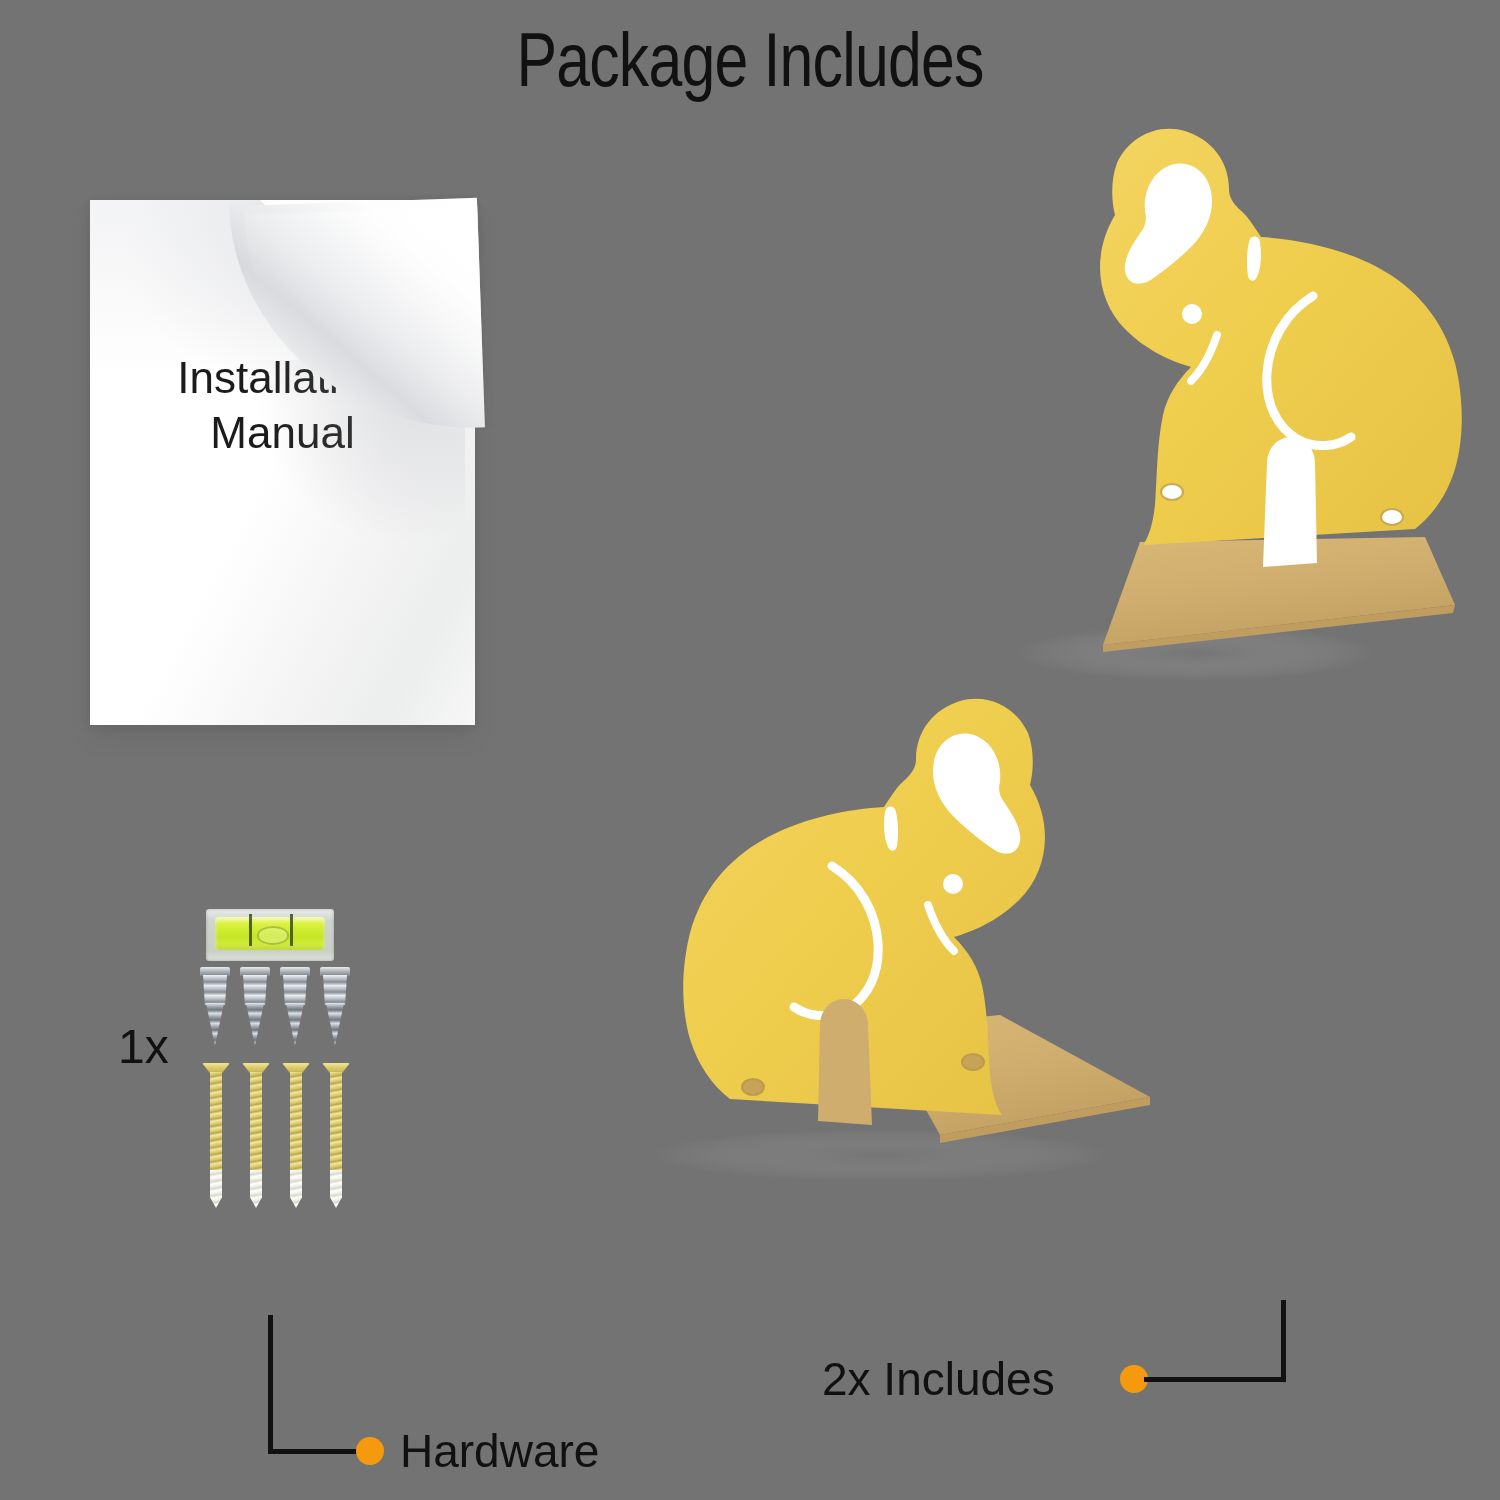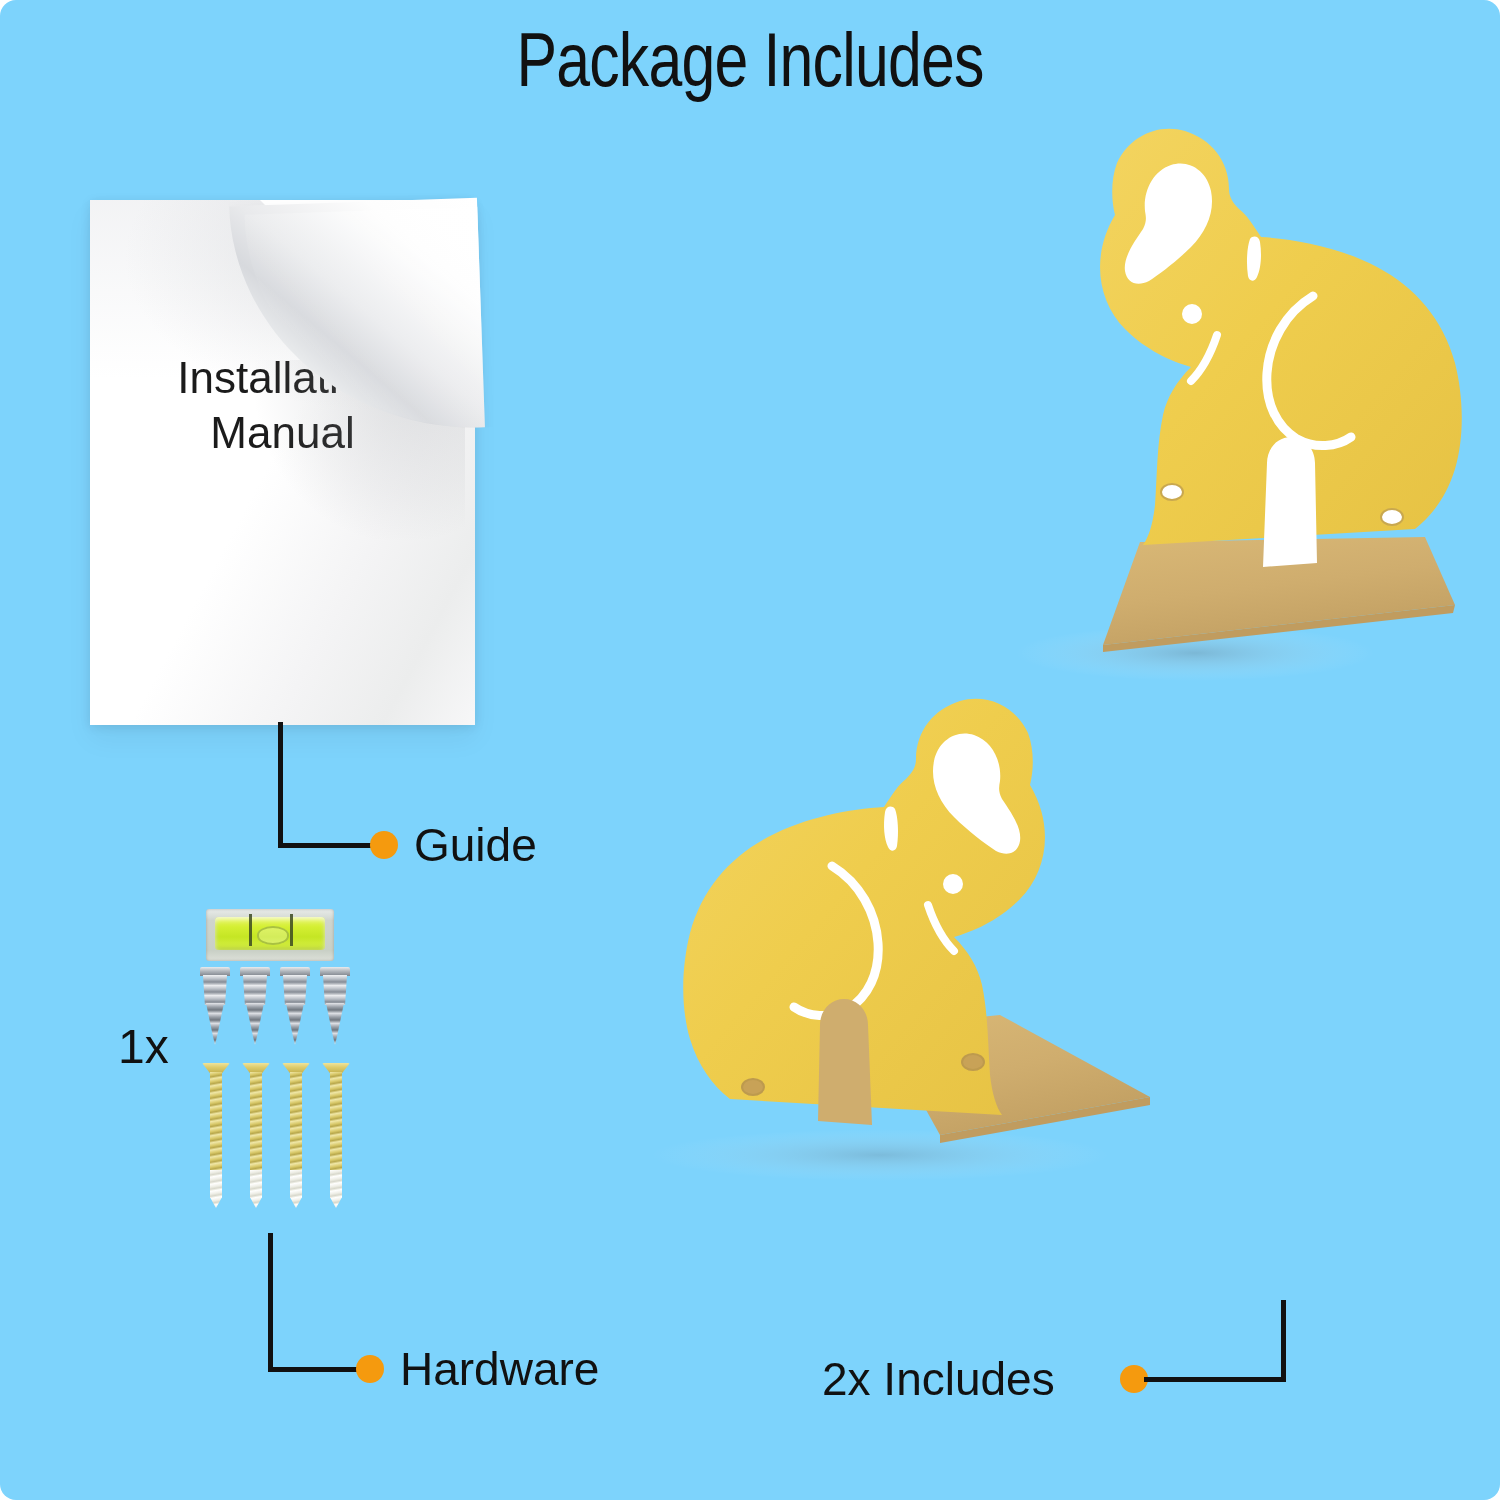--- a/index.html
+++ b/index.html
@@ -4,25 +4,24 @@
 <style>
   html, body {
     margin: 0;
     padding: 0;
     background: #ffffff;
   }
   #stage {
     position: relative;
     width: 1500px;
     height: 1500px;
-    background: #7dd3fc;
+    background: #737373;
     overflow: hidden;
     font-family: "Liberation Sans", sans-serif;
     color: #111111;
-    border-radius: 16px;
   }
 
   
   #page-title {
     position: absolute;
     top: 18px;
     left: 0;
     width: 1500px;
     text-align: center;
     font-size: 76px;
@@ -261,26 +260,20 @@
     <div class="paper-sheet">
       <div class="paper-shade"></div>
     </div>
     <div id="manual-text">Installation
 Manual</div>
     <div class="paper-notch"></div>
     <div class="paper-curl-shadow"></div>
     <div class="paper-curl"></div>
   </div>
 
-  <div class="leader" style="left:278px; top:722px; width:320px; height:160px;">
-    <div class="seg-v" style="left:0; top:0; height:126px;"></div>
-    <div class="seg-h" style="left:0; top:121px; width:100px;"></div>
-    <div class="leader-dot" style="left:92px; top:109px;"></div>
-    <div class="leader-label" style="left:136px; top:100px;">Guide</div>
-  </div>
 
   <div id="hardware-group">
     <div id="qty-1x">1x</div>
 
     <div id="bubble-level">
       <div class="vial">
         <div class="bubble"></div>
       </div>
       <div class="mark m1"></div>
       <div class="mark m2"></div>
@@ -326,21 +319,21 @@
         <div class="s-tip"></div>
       </div>
       <div class="screw" style="left:122px;">
         <div class="s-head"></div>
         <div class="s-shaft"></div>
         <div class="s-tip"></div>
       </div>
     </div>
   </div>
 
-  <div class="leader" style="left:268px; top:1233px; width:420px; height:180px;text-align:center;">
+  <div class="leader" style="left:268px; top:1315px; width:420px; height:180px;text-align:center;">
     <div class="seg-v" style="left:0; top:0; height:139px;"></div>
     <div class="seg-h" style="left:0; top:134px; width:96px;"></div>
     <div class="leader-dot" style="left:88px; top:122px;"></div>
     <div class="leader-label" style="left:132px; top:113px;">Hardware</div>
   </div>
 
   <div class="leader" style="left:822px; top:1290px; width:480px; height:130px;">
     <div class="leader-label" style="left:0; top:66px;">2x Includes</div>
     <div class="leader-dot" style="left:298px; top:75px;"></div>
     <div class="seg-h" style="left:322px; top:87px; width:142px;"></div>

